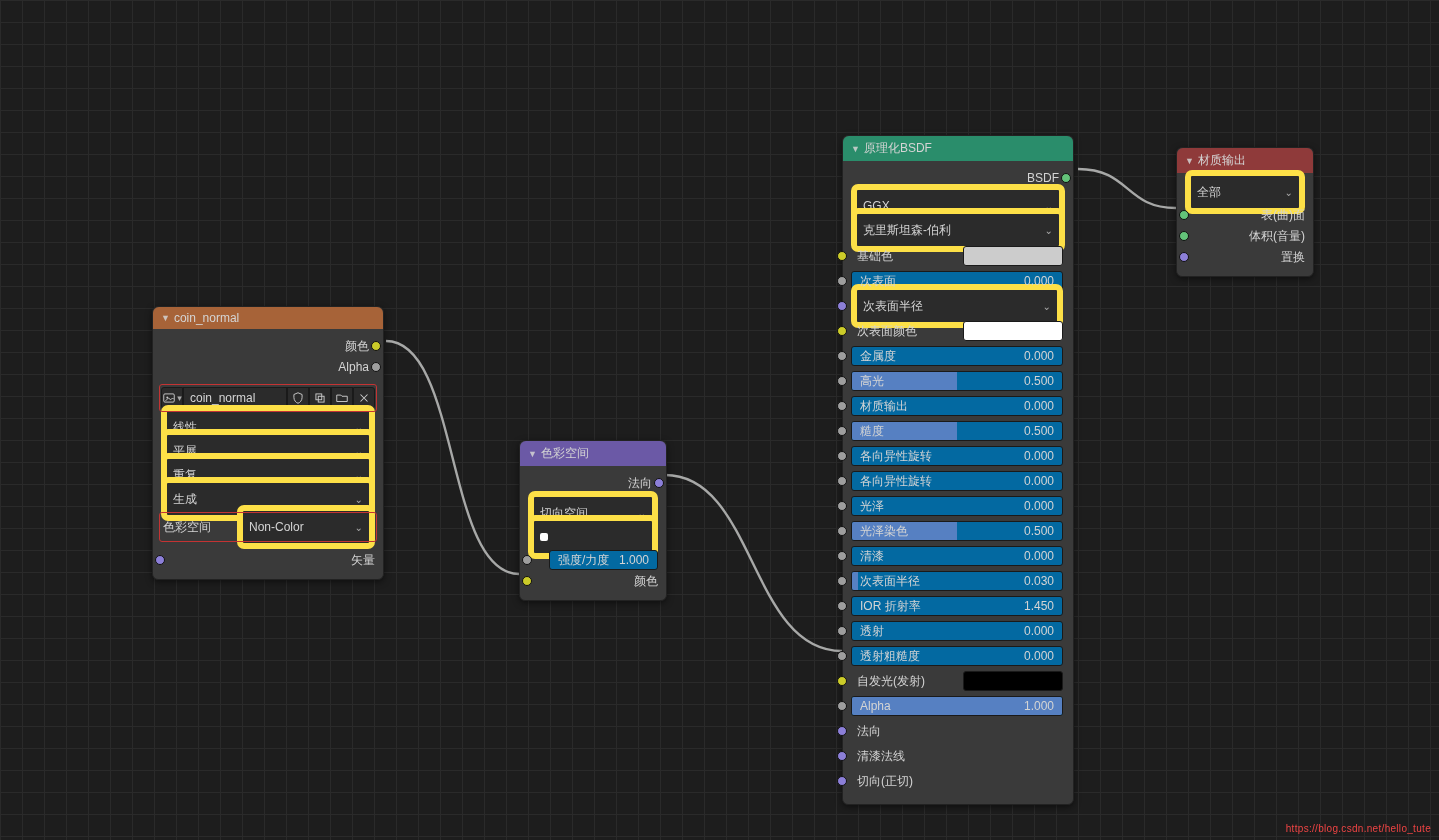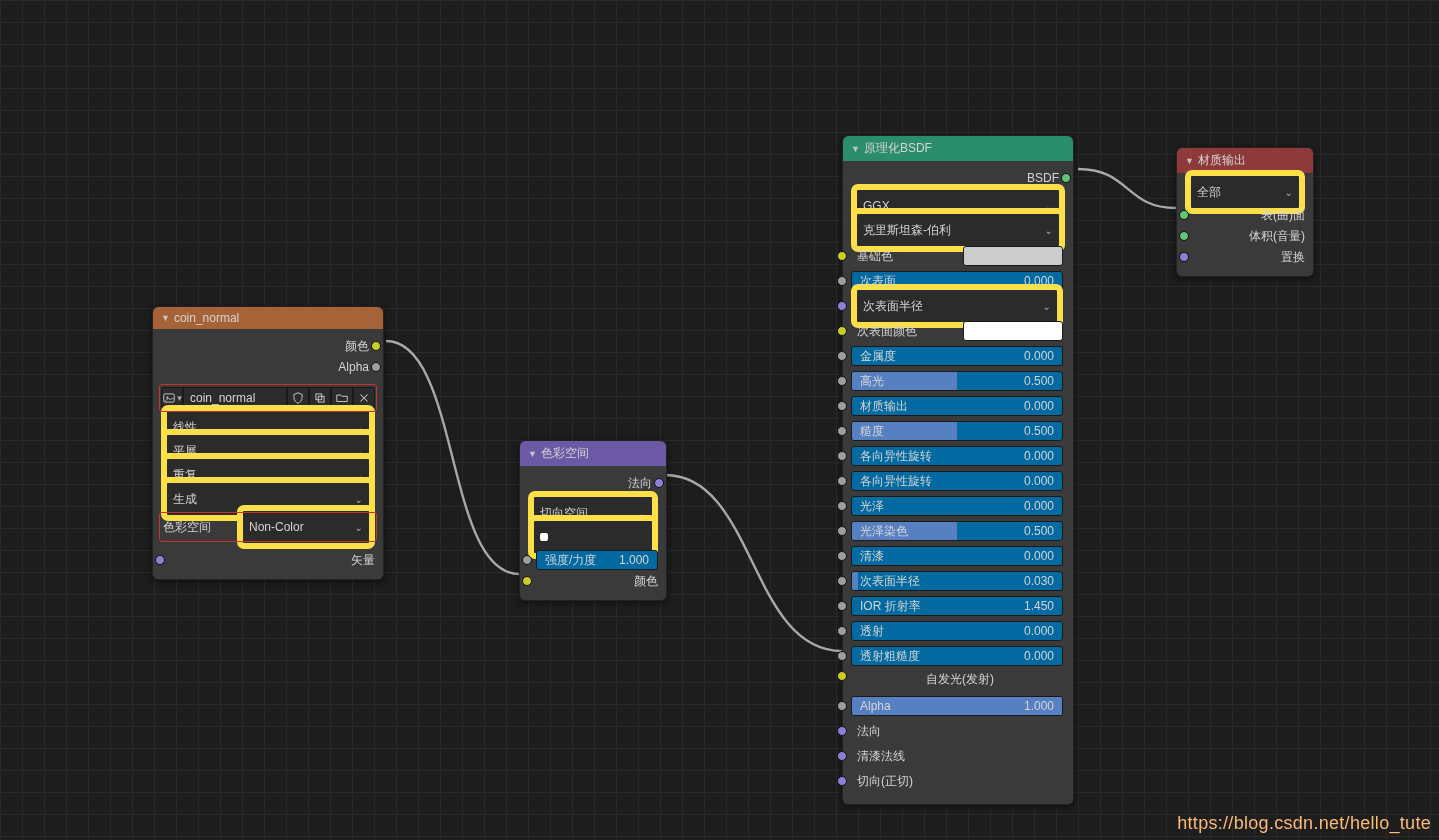--- a/index.html
+++ b/index.html
@@ -34,21 +34,21 @@
   .grey   { background:#9e9e9e; }
   .purple { background:#8c7fd8; }
   .green  { background:#63c379; }
   .slider { position:relative; flex:1; background:#0369a1; border:1px solid #1a1a1a; border-radius:3px; height:20px; display:flex; align-items:center; justify-content:space-between; padding:0 8px; overflow:hidden; }
   .slider .fill { position:absolute; left:0; top:0; bottom:0; background:#5680c2; }
   .slider span { position:relative; z-index:1; }
   .swatch { flex:1; height:20px; border-radius:3px; border:1px solid #1a1a1a; }
   .mini-swatch { width:25px; height:18px; border:1px solid #1a1a1a; border-radius:3px; background:#fff; }
   .bsdf-row { display:flex; align-items:center; height:20px; margin:5px 0; gap:18px; padding-right:2px;}
   .bsdf-row .lbl { flex:0 0 auto; padding-left:6px; }
-  .watermark { position:absolute; right:8px; bottom:6px; color:#fdba74; font-size:18px; letter-spacing:.3px; }
+  .watermark { position:absolute; right:8px; bottom:6px; color:#ef4444; font-size:10px; letter-spacing:.3px; }
   svg.wires { position:absolute; left:0; top:0; width:1439px; height:840px; pointer-events:none; }
   svg.wires path { stroke:#a7a8a7ff; stroke-width:2.4; fill:none; }
   .icon-svg { width:14px; height:14px; }
 </style>
 </head>
 <body>
 
 <svg class="wires">
   <path d="M 386 341 C 460 341, 445 574, 519 574"></path>
   <path d="M 665 475 C 755 475, 750 651, 842 651"></path>
@@ -163,21 +163,21 @@
           <span class="chev">⌄</span>
         </div>
       </div>
     <div class="fieldrow">
         <div class="select" style="justify-content:flex-start">
           <span class="mini-swatch" style="width:8px;height:8px;background:#fff;border:none;border-radius:2px"></span>
         </div>
       </div>
     <div class="row in-row">
       <span class="socket sock-in grey"></span>
-      <div class="slider" style="margin-left:2px">
+      <div class="slider" style="margin-left:15px">
         <span>强度/力度</span>
         <span>1.000</span>
       </div>
     </div>
     <div class="row in-row">
       <span class="socket sock-in yellow"></span>
       <span>颜色</span>
     </div>
   </div>
 </div>
@@ -328,21 +328,21 @@
           </div>
         </div>
         <div class="bsdf-row" style="position: relative;">
           <span class="socket sock-in grey" style="left: -14px;"></span>
           <div class="slider">
             <div class="fill" style="width: 0%;"></div>
             <span>透射粗糙度</span>
             <span>0.000</span>
           </div>
         </div>
-        <div class="bsdf-row" style="position: relative; flex-direction: column;">
+        <div class="bsdf-row" style="position: relative;">
           <span class="socket sock-in yellow" style="left: -14px;"></span>
           <span class="lbl">自发光(发射)</span>
           <div class="swatch" style="background: rgb(0, 0, 0); max-width: 100px; margin-left: auto;"></div>
         </div>
         <div class="bsdf-row" style="position: relative;">
           <span class="socket sock-in grey" style="left: -14px;"></span>
           <div class="slider">
             <div class="fill" style="width: 100%;"></div>
             <span>Alpha</span>
             <span>1.000</span>

